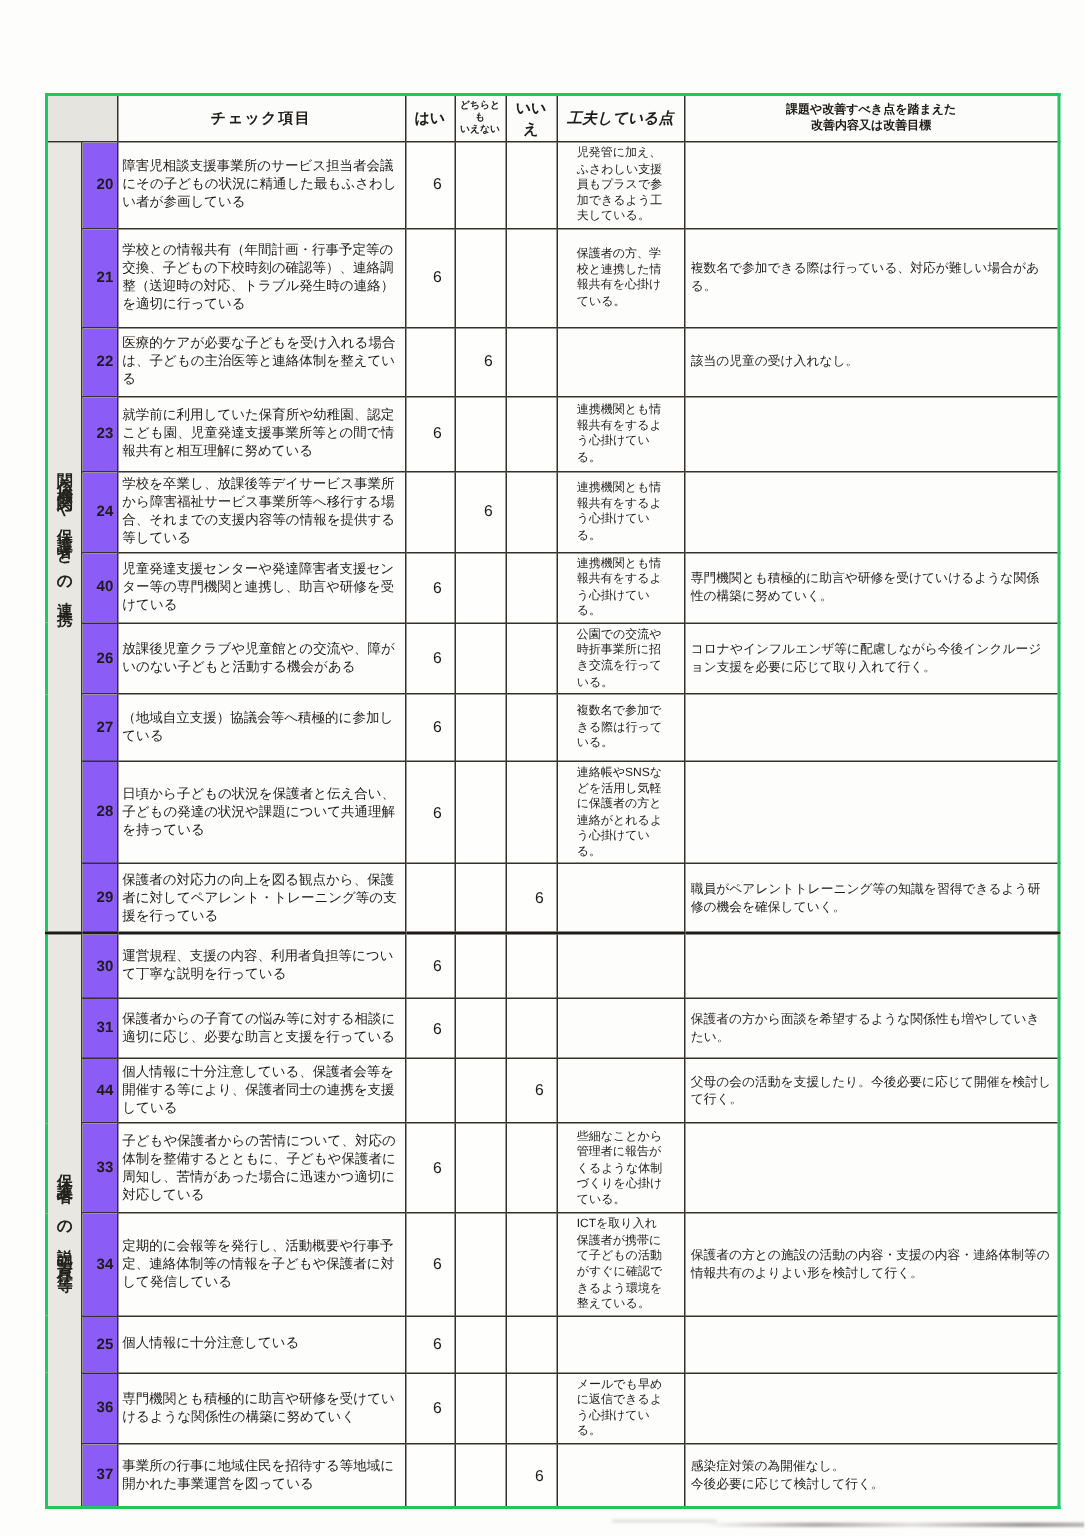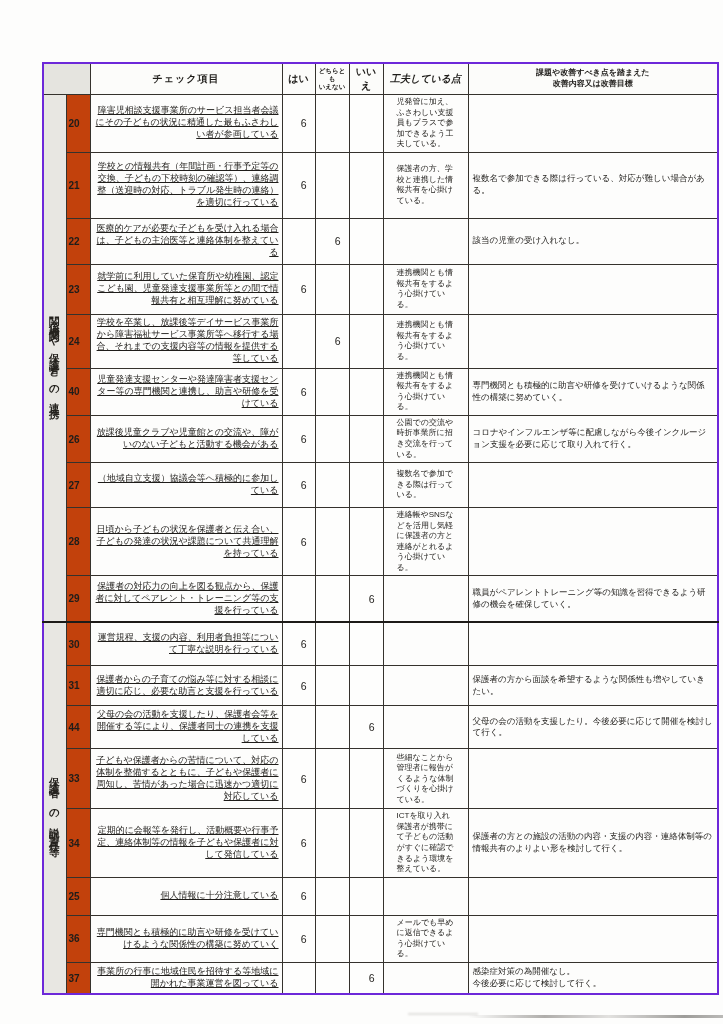--- a/index.html
+++ b/index.html
@@ -6,23 +6,23 @@
   body {
     width: 723px; height: 1024px; position: relative;
     background: #fdfdfc; overflow: hidden;
     font-family: "Liberation Sans", "DejaVu Sans", sans-serif;
     color: #1f1d1a;
     -webkit-font-smoothing: antialiased;
   }
   .sheet { position: absolute; inset: 0; }
 
   table.checklist {
-    position: absolute; left: 42px; top: 62px; width: 675px;
+    position: absolute; left: 30px; top: 62px; width: 675px;
     border-collapse: collapse; table-layout: fixed;
-    border: 2px solid #6d28d9;
+    border: 2px solid #22c55e;
   }
   .checklist th, .checklist td {
     border: 1px solid #35322d;
     padding: 1px 2px;
     vertical-align: middle;
     overflow: hidden;
   }
   thead tr { height: 29px; }
   thead th { border-bottom: 2px solid #1d1b18; background: #fcfcfa; font-weight: bold; }
   .th-corner { background: #e5e4df; }
@@ -33,22 +33,22 @@
   .th-kaizen { font-size: 8px; line-height: 1.35; margin-top: 32px; }
   .pre { white-space: pre-line; }
 
   td.cat { background: #e8e7e2; text-align: center; padding: 0; }
   .cat-label {
     display: inline-block;
     writing-mode: vertical-rl; text-orientation: upright;
     font-size: 10.5px; font-weight: bold; letter-spacing: 5px;
     color: #24221e;
   }
-  td.num { text-align: left; font-weight: bold; font-size: 10px; background: #c2410c; }
-  td.item { font-size: 9px; line-height: 1.33; padding: 2px 3px; text-align: right; text-decoration: underline; }
+  td.num { text-align: right; font-weight: bold; font-size: 10px; background: #8b5cf6; }
+  td.item { font-size: 9px; line-height: 1.33; padding: 2px 3px; text-align: left; }
   td.ans { text-align: right; padding-right: 8px; font-size: 10.5px; background: #fefefd; }
   td.kufuu { font-size: 8px; line-height: 1.32; padding: 2px 13px; text-align: left; }
   td.kaizen { font-size: 8.5px; line-height: 1.4; padding: 2px 4px; text-align: left; }
   tr.group-start td { border-top: 2px solid #1d1b18; }
 
   .scan-smudge {
     position: absolute; left: 468px; top: 1015px; width: 255px; height: 3px;
     background: linear-gradient(to right,
       rgba(110,105,100,0) 0%, rgba(80,76,72,.45) 30%,
       rgba(120,115,110,.2) 55%, rgba(62,60,56,.5) 85%, rgba(62,60,56,.35) 100%);
@@ -193,21 +193,21 @@
     <td class="num">31</td>
     <td class="item">保護者からの子育ての悩み等に対する相談に適切に応じ、必要な助言と支援を行っている</td>
     <td class="ans">6</td>
     <td class="ans"></td>
     <td class="ans"></td>
     <td class="kufuu"></td>
     <td class="kaizen pre">保護者の方から面談を希望するような関係性も増やしていきたい。</td>
   </tr>
         <tr class="check-row" style="height: 43px;">
     <td class="num">44</td>
-    <td class="item">父母の会の活動を支援したり、保護者会等を開催する等により、保護者同士の連携を支援している</td>
+    <td class="item">個人情報に十分注意している、保護者会等を開催する等により、保護者同士の連携を支援している</td>
     <td class="ans"></td>
     <td class="ans"></td>
     <td class="ans">6</td>
     <td class="kufuu"></td>
     <td class="kaizen pre">父母の会の活動を支援したり。今後必要に応じて開催を検討して行く。</td>
   </tr>
         <tr class="check-row" style="height: 60px;">
     <td class="num">33</td>
     <td class="item">子どもや保護者からの苦情について、対応の体制を整備するとともに、子どもや保護者に周知し、苦情があった場合に迅速かつ適切に対応している</td>
     <td class="ans">6</td>
@@ -236,21 +236,21 @@
   </tr>
         <tr class="check-row" style="height: 30px;">
     <td class="num">36</td>
     <td class="item">専門機関とも積極的に助言や研修を受けていけるような関係性の構築に努めていく</td>
     <td class="ans">6</td>
     <td class="ans"></td>
     <td class="ans"></td>
     <td class="kufuu">メールでも早めに返信できるよう心掛けている。</td>
     <td class="kaizen pre"></td>
   </tr>
-        <tr class="check-row" style="height: 32px;">
+        <tr class="check-row" style="height: 43px;">
     <td class="num">37</td>
     <td class="item">事業所の行事に地域住民を招待する等地域に開かれた事業運営を図っている</td>
     <td class="ans"></td>
     <td class="ans"></td>
     <td class="ans">6</td>
     <td class="kufuu"></td>
     <td class="kaizen pre">感染症対策の為開催なし。
 今後必要に応じて検討して行く。</td>
   </tr>
       </tbody>

